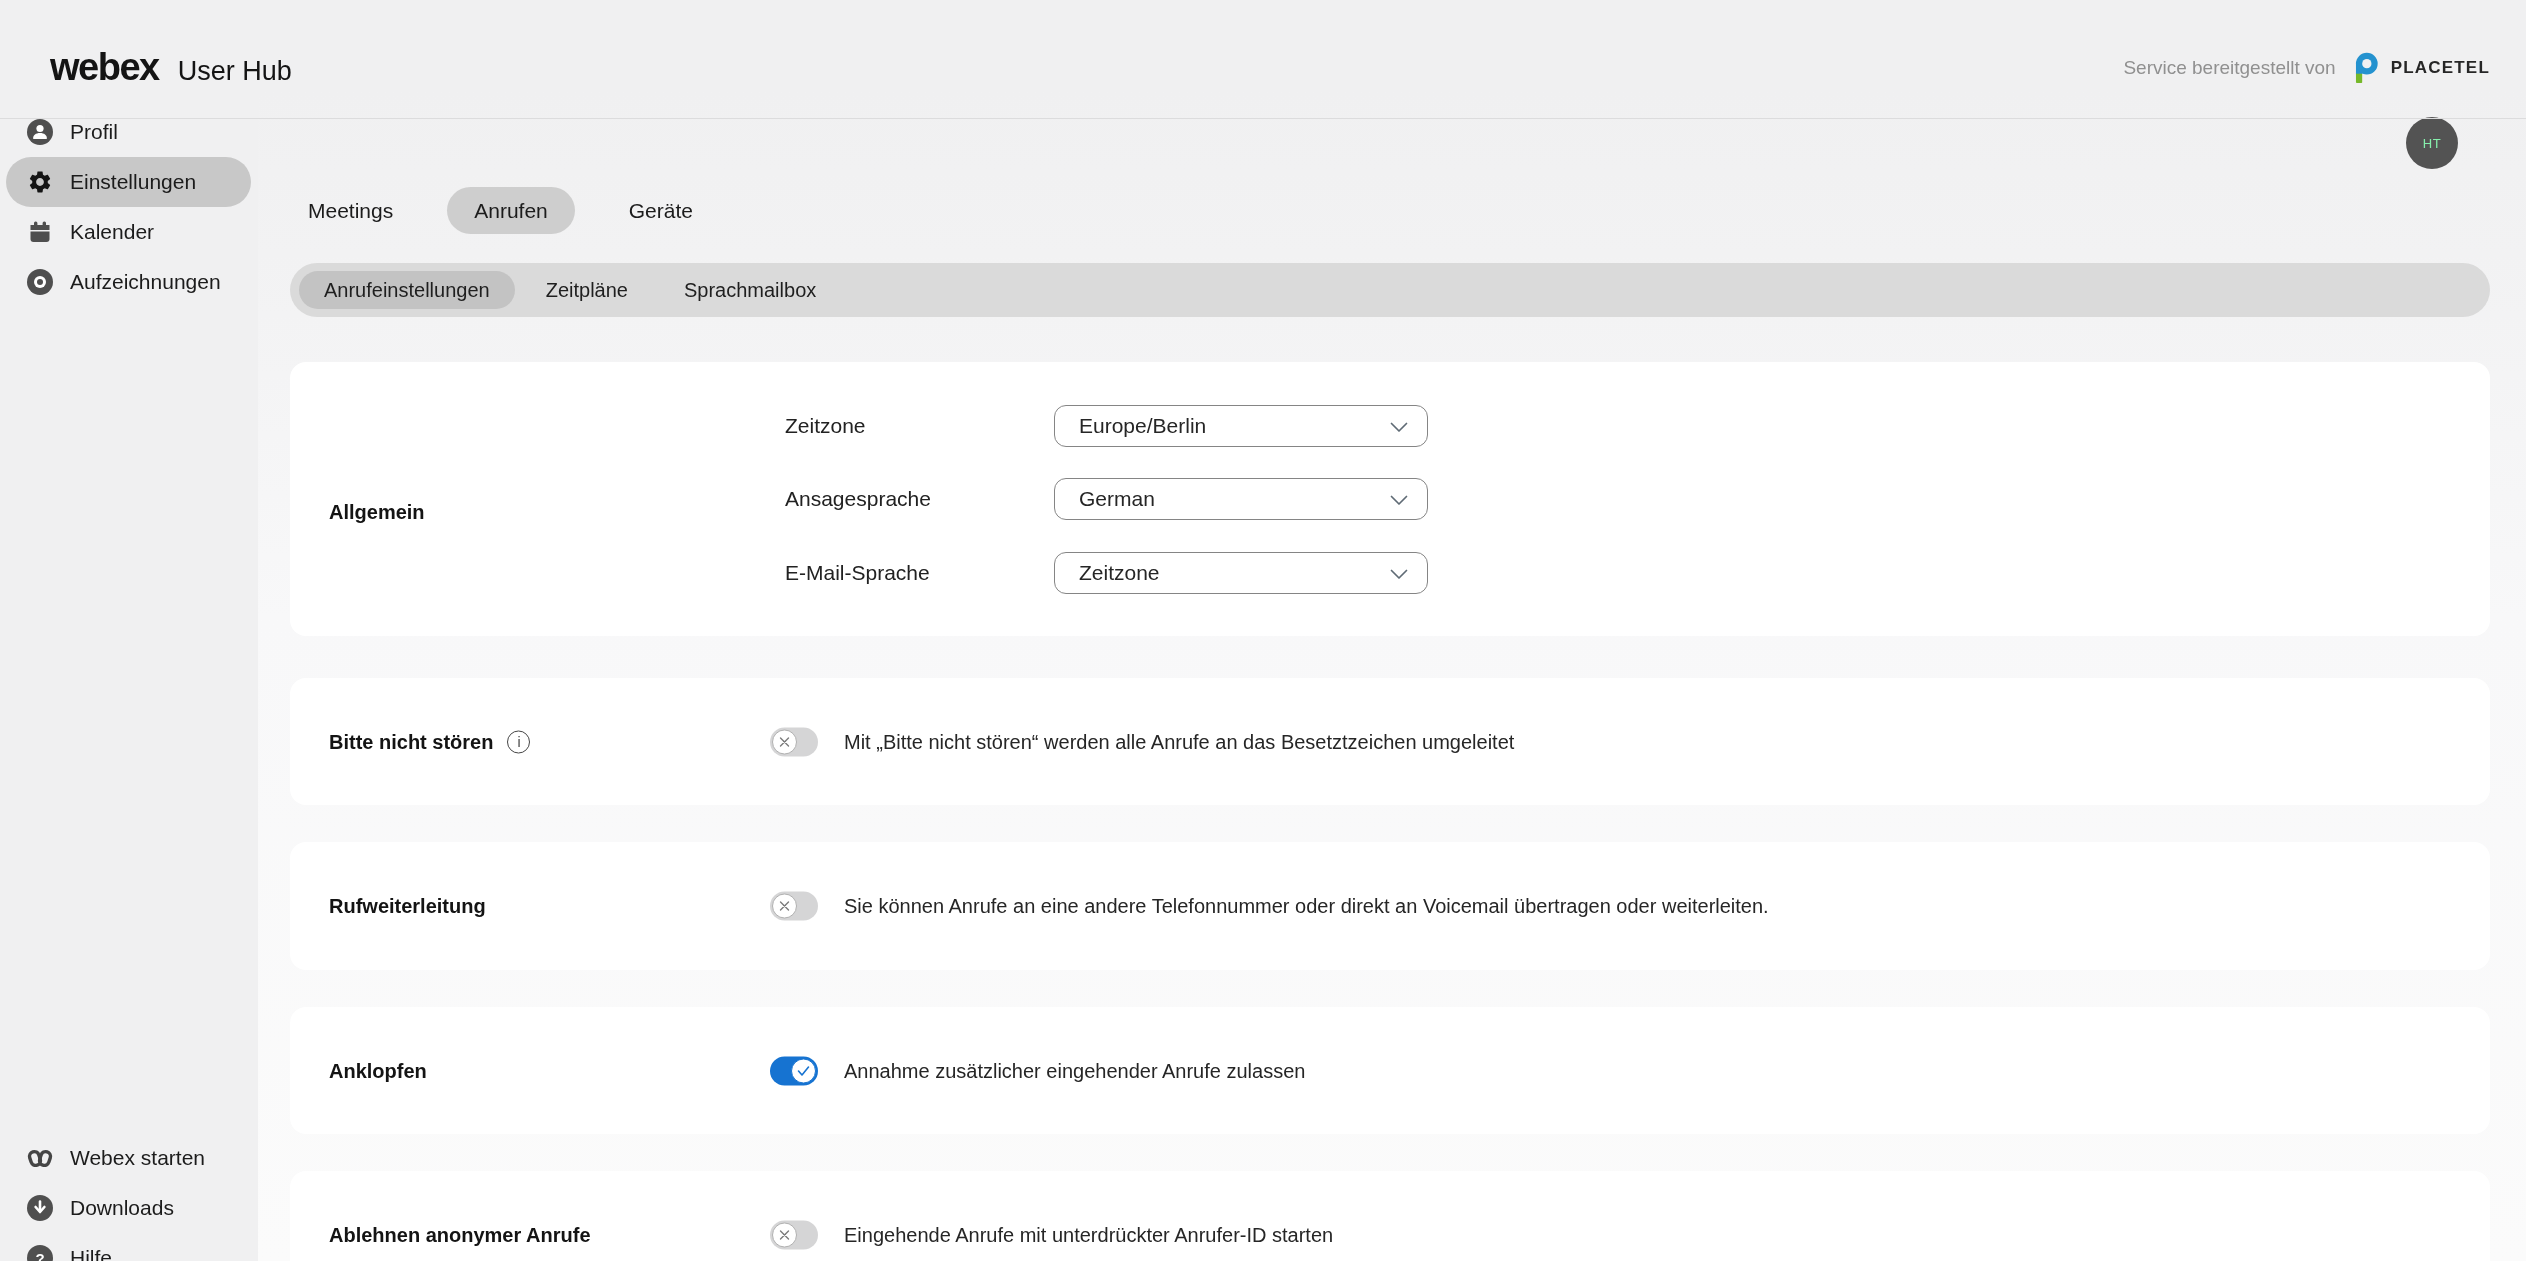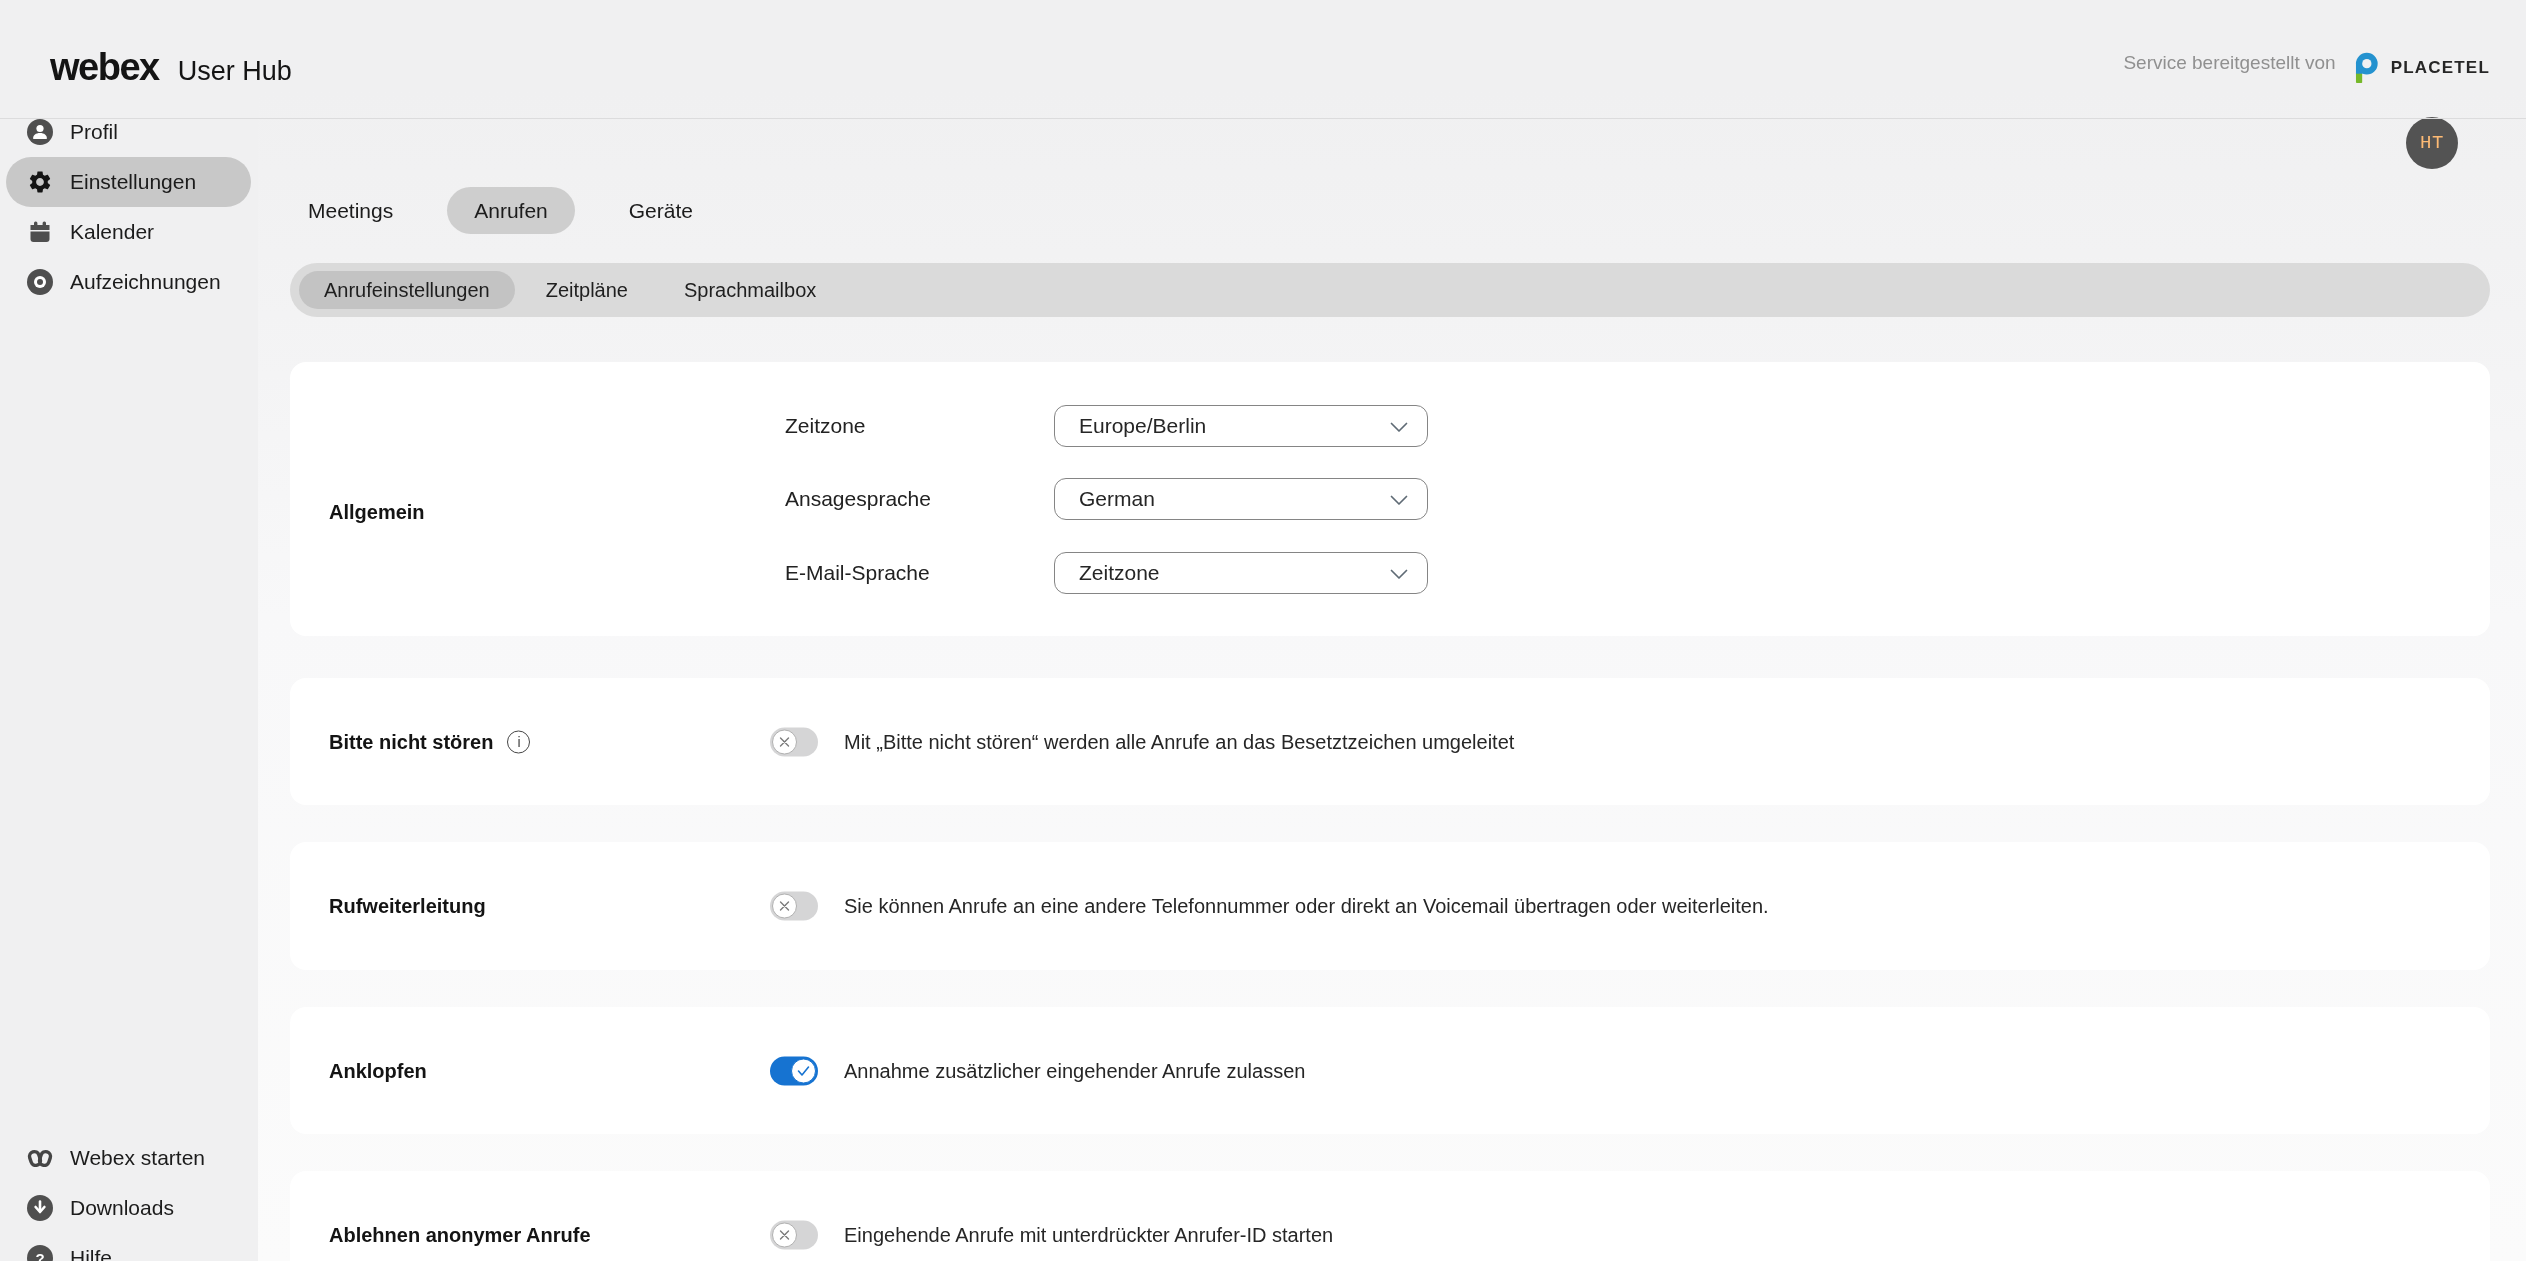--- a/index.html
+++ b/index.html
@@ -15,21 +15,21 @@
   .header {
     position:absolute; top:17px; left:0; width:2526px; height:102px;
     border-bottom:1px solid #dcdcdd;
     display:flex; align-items:center; justify-content:space-between;
     padding:0 36px 0 50px;
     z-index:5;
   }
   .brandwrap { display:flex; align-items:baseline; }
   .webex-logo { font-size:38px; font-weight:700; letter-spacing:-1.5px; color:#141414; }
   .apptitle  { font-size:27px; font-weight:400; color:#141414; margin-left:19px; }
-  .provider { display:flex; gap:13px; }
+  .provider { display:flex; align-items:center; gap:13px; }
   .provider-note { font-size:19px; color:#909090; }
   .placetel { display:flex; align-items:center; gap:11px; }
   .placetel-name { font-size:17px; font-weight:800; letter-spacing:1.2px; color:#262626; }
 
   
   .sidebar {
     position:absolute; top:90px; left:0; width:258px; height:1171px;
   }
   .nav { padding-top:17px; }
   .nav-item {
@@ -41,23 +41,23 @@
   .icon-26 { width:26px; height:26px; flex:0 0 26px; display:block; }
   .nav-footer { position:absolute; top:1026px; left:0; right:0; }
 
   
   .main {
     position:absolute; top:90px; left:258px; right:0; bottom:0;
     background:linear-gradient(180deg,#f0f0f1 0%, #f2f2f3 14%, #f8f8f9 45%, #fbfbfb 100%);
   }
   .avatar {
     position:absolute; top:27px; left:2148px; width:52px; height:52px;
-    border-radius:50%; background:#535353; color:#fdba74;
+    border-radius:50%; background:#535353; color:#86efac;
     display:flex; align-items:center; justify-content:center;
-    font-size:19px; letter-spacing:.5px; cursor:pointer;font-family:Liberation Mono, monospace;
+    font-size:13px; letter-spacing:.5px; cursor:pointer;
   }
 
   .tabs { position:absolute; top:97px; left:23px; display:flex; gap:27px; }
   .tab {
     height:47px; padding:0 27px; border-radius:24px;
     display:flex; align-items:center; font-size:21px; color:#1c1c1c; cursor:pointer;
   }
   .tab.selected { background:#cecece; }
 
   .subtabs {

